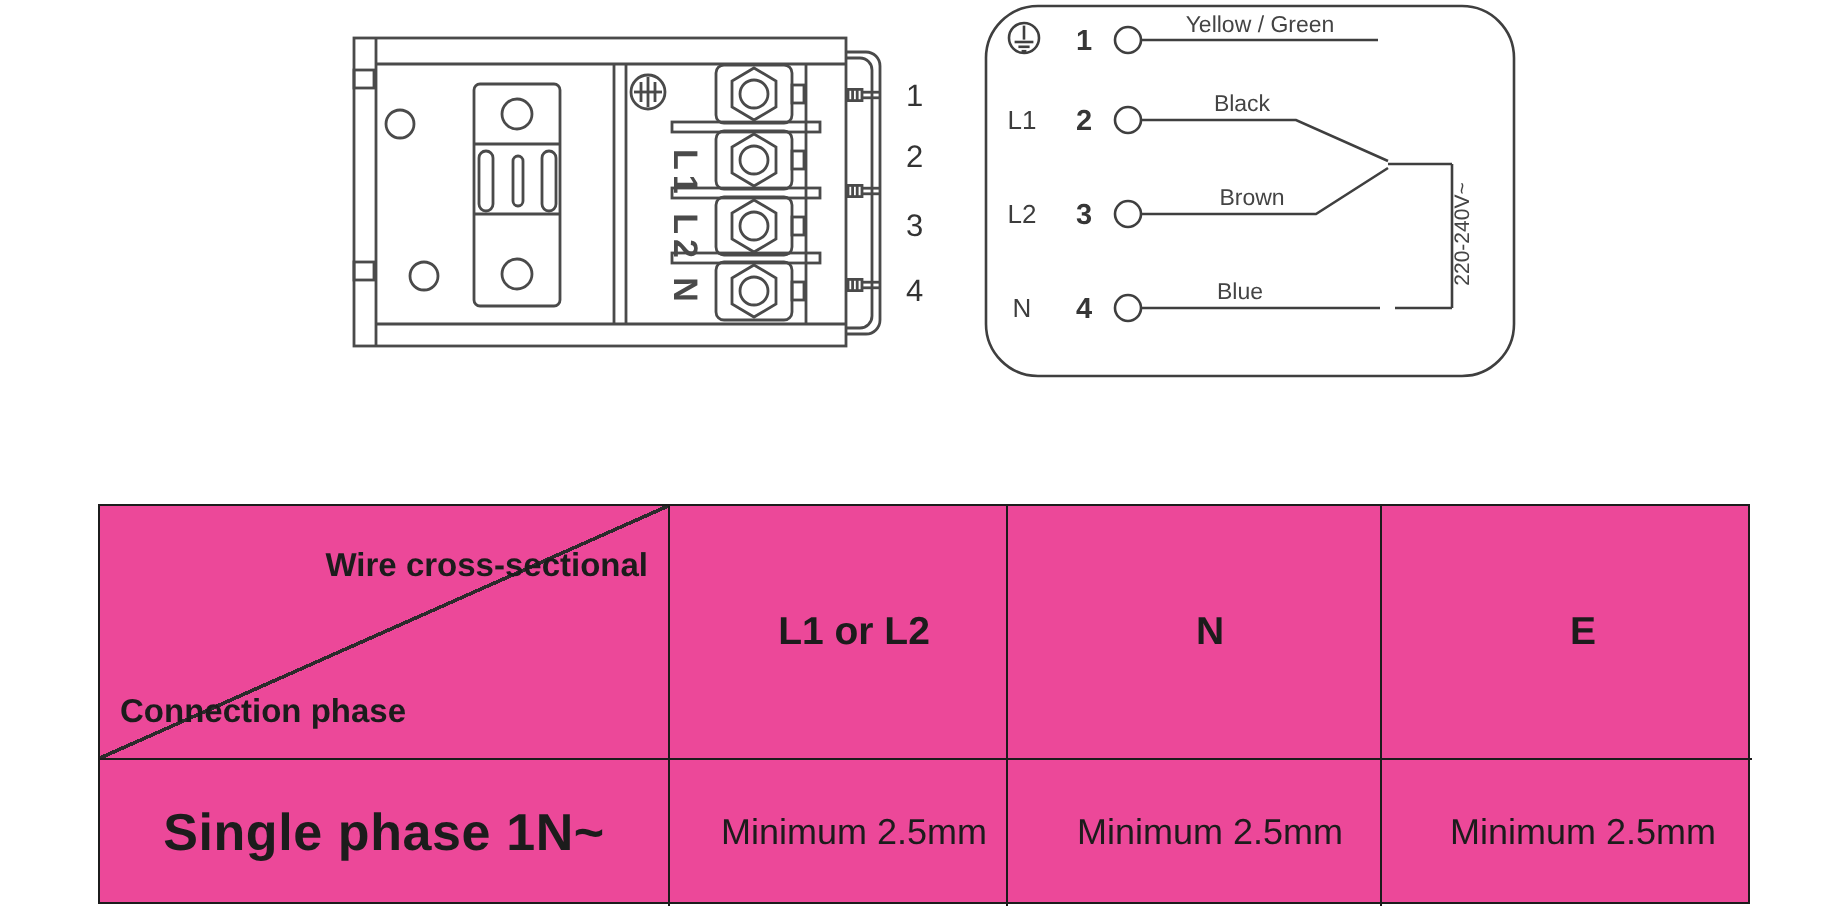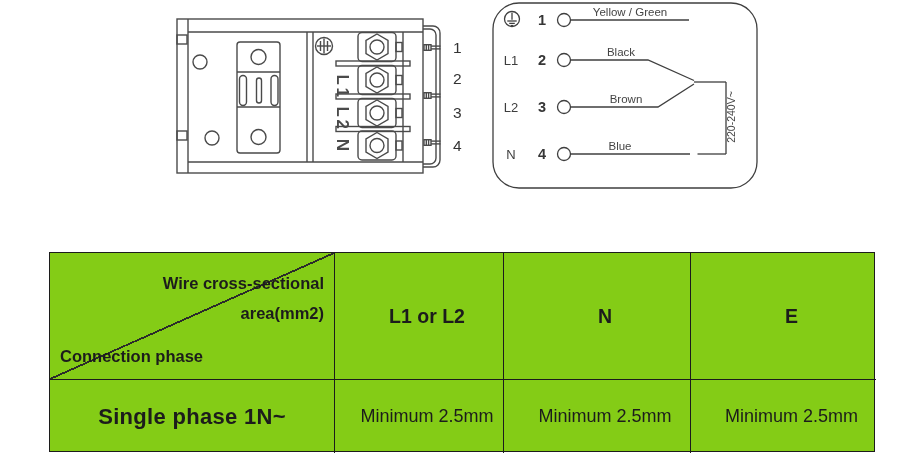--- a/index.html
+++ b/index.html
@@ -16,40 +16,40 @@
   .wire { font-size:11.5px; fill:#444; }
   .panel-lbl { font-size:17px; font-weight:bold; letter-spacing:2.5px; fill:#4a4a4a; }
   .volt { font-size:10.5px; fill:#444; }
 
   .spec-table {
     position:absolute; left:49px; top:252px; width:826px; height:200px;
     display:grid;
     grid-template-columns:284px 169px 187px 186px;
     grid-template-rows:126px 74px;
     border:1.6px solid #1c1c1c;
-    background:#84cc16;
+    background:#ec4899;
   }
   .cell { border-color:#1c1c1c; display:flex; align-items:center; justify-content:center; }
   .bl { border-left:1.6px solid #1c1c1c;padding-left:16px; }
   .bt { border-top:1.6px solid #1c1c1c; }
   .corner {
     position:relative; display:block;
     background:linear-gradient(to bottom right,
       rgba(0,0,0,0) calc(50% - 0.9px),
       #2b2b2b calc(50% - 0.9px),
       #2b2b2b calc(50% + 0.9px),
       rgba(0,0,0,0) calc(50% + 0.9px));
   }
   .corner-top { position:absolute; top:22px; right:10px; text-align:right;
     font-size:16.5px; font-weight:bold; line-height:1; }
   .corner-top .l2 { margin-top:13px; }
   .corner-bottom { position:absolute; left:10px; bottom:13px;
     font-size:16.5px; font-weight:bold; }
   .head { font-size:19.5px; font-weight:bold; }
-  .mode { font-size:22px; font-weight:bold; letter-spacing:0.3px; }
+  .mode { font-size:26px; font-weight:bold; letter-spacing:0.3px; }
   .val { font-size:18px; }
 </style>
 </head>
 <body>
 
 <div class="page">
 
   <svg class="diagram-svg" width="923" height="215" viewBox="0 0 923 215">
 
     <g stroke="#4a4a4a" stroke-width="1.4" fill="none">
@@ -189,21 +189,20 @@
     <text class="wire" x="620" y="149.5" text-anchor="middle">Blue</text>
 
     <text class="volt" x="734.5" y="117" text-anchor="middle" transform="rotate(-90 734.5 117)">220-240V~</text>
   </svg>
 
   <div class="spec-table">
 
     <div class="cell corner">
       <div class="corner-top">
         <div class="l1">Wire cross-sectional</div>
-        <div class="l2">area(mm2)</div>
       </div>
       <div class="corner-bottom">Connection phase</div>
     </div>
 
     <div class="cell head bl">L1 or L2</div>
     <div class="cell head bl">N</div>
     <div class="cell head bl">E</div>
 
     <div class="cell mode bt">Single phase 1N~</div>
     <div class="cell val bl bt">Minimum 2.5mm</div>

